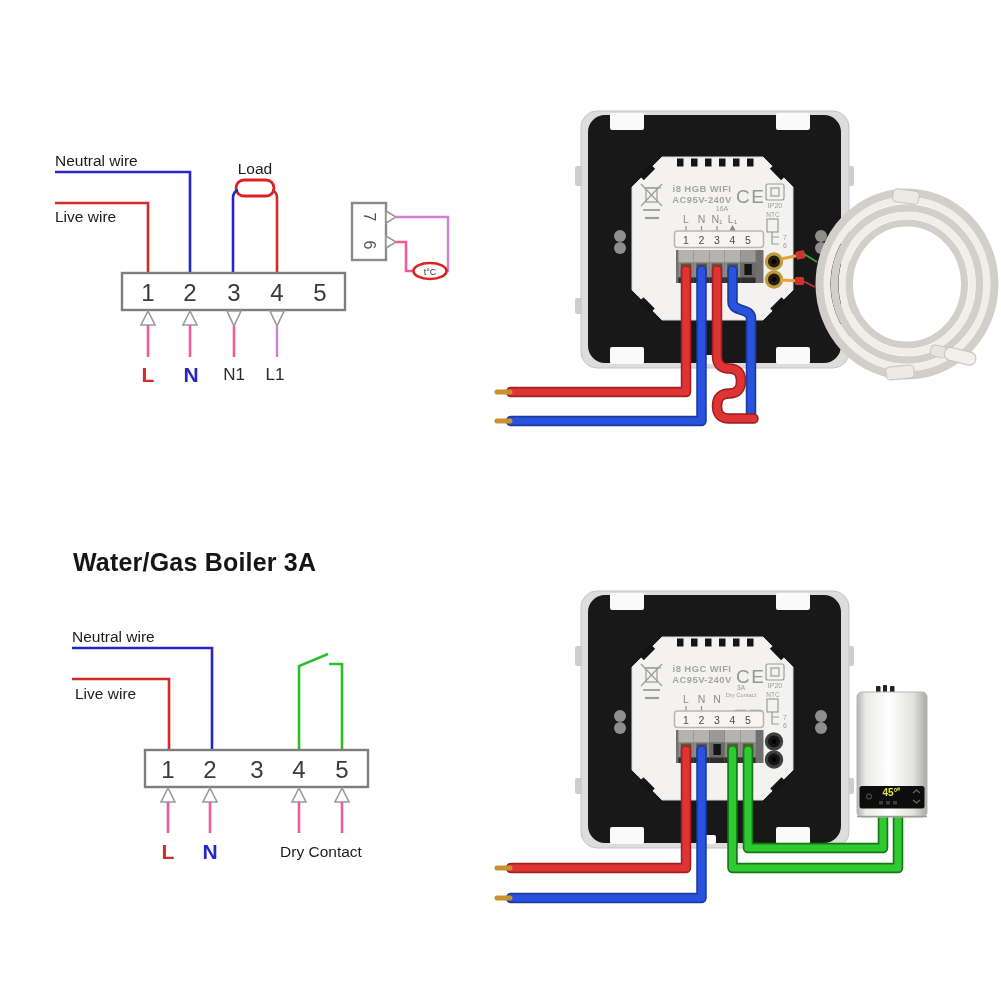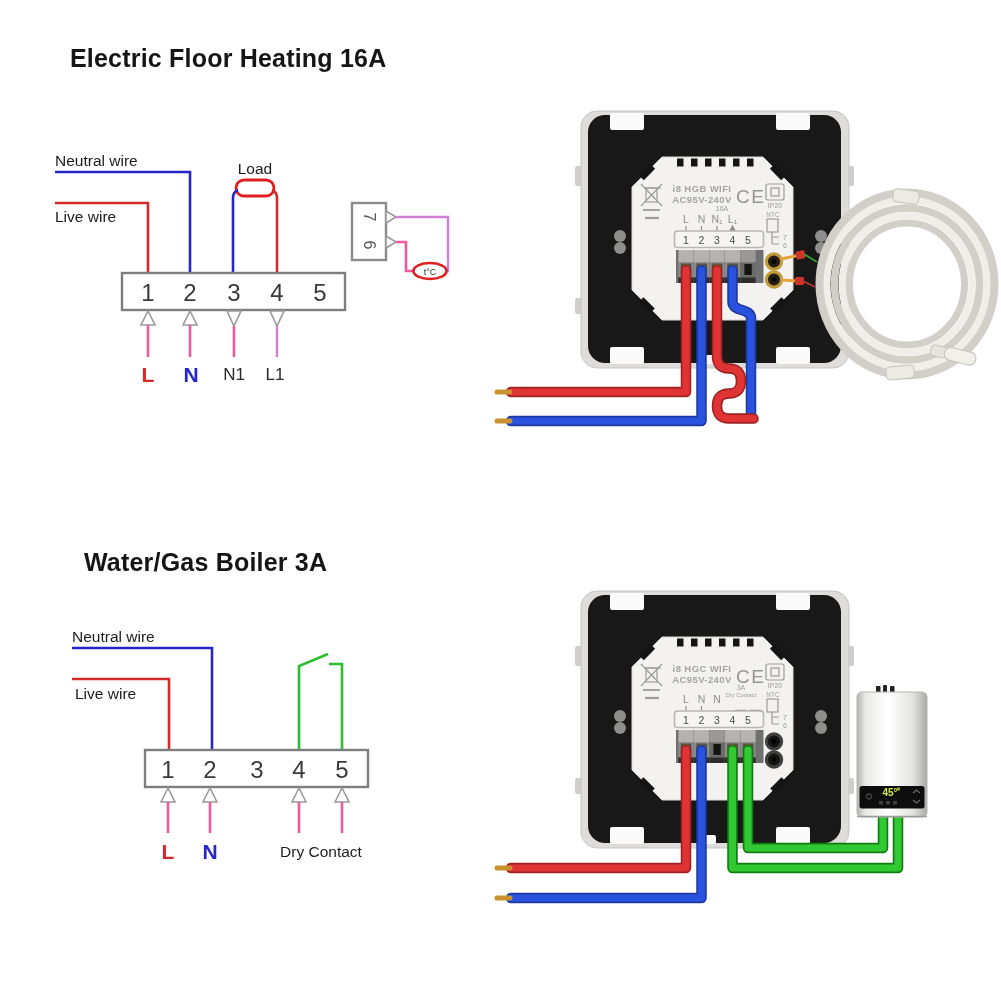--- a/index.html
+++ b/index.html
@@ -34,22 +34,21 @@
   .w-green{stroke:#31c931;stroke-width:7.2;fill:none;stroke-linecap:round;stroke-linejoin:round}
   .tip{stroke:#c9922e;stroke-width:5;stroke-linecap:round}
   .coil1{stroke:#d2cfc9;fill:none}
   .coil2{stroke:#f1eee9;fill:none}
 </style>
 </head>
 <body>
 
 <div class="canvas">
 
-  <div class="title" style="left:70px;top:44px">Electric Floor Heating 16A</div>
-  <div class="title" style="left:84px;top:548px">Water/Gas Boiler 3A</div>
+  <div class="title" style="left:73px;top:548px">Water/Gas Boiler 3A</div>
 
   <svg width="1001" height="1001" viewBox="0 0 1001 1001">
     <defs>
       <linearGradient id="boilerGrad" x1="0" y1="0" x2="1" y2="0">
         <stop offset="0" stop-color="#b3b3b1"></stop>
           <stop offset="0.12" stop-color="#e9e9e7"></stop>
         <stop offset="0.45" stop-color="#ffffff"></stop>
           <stop offset="0.8" stop-color="#e2e2e0"></stop>
         <stop offset="1" stop-color="#a9a9a7"></stop>
       </linearGradient>

